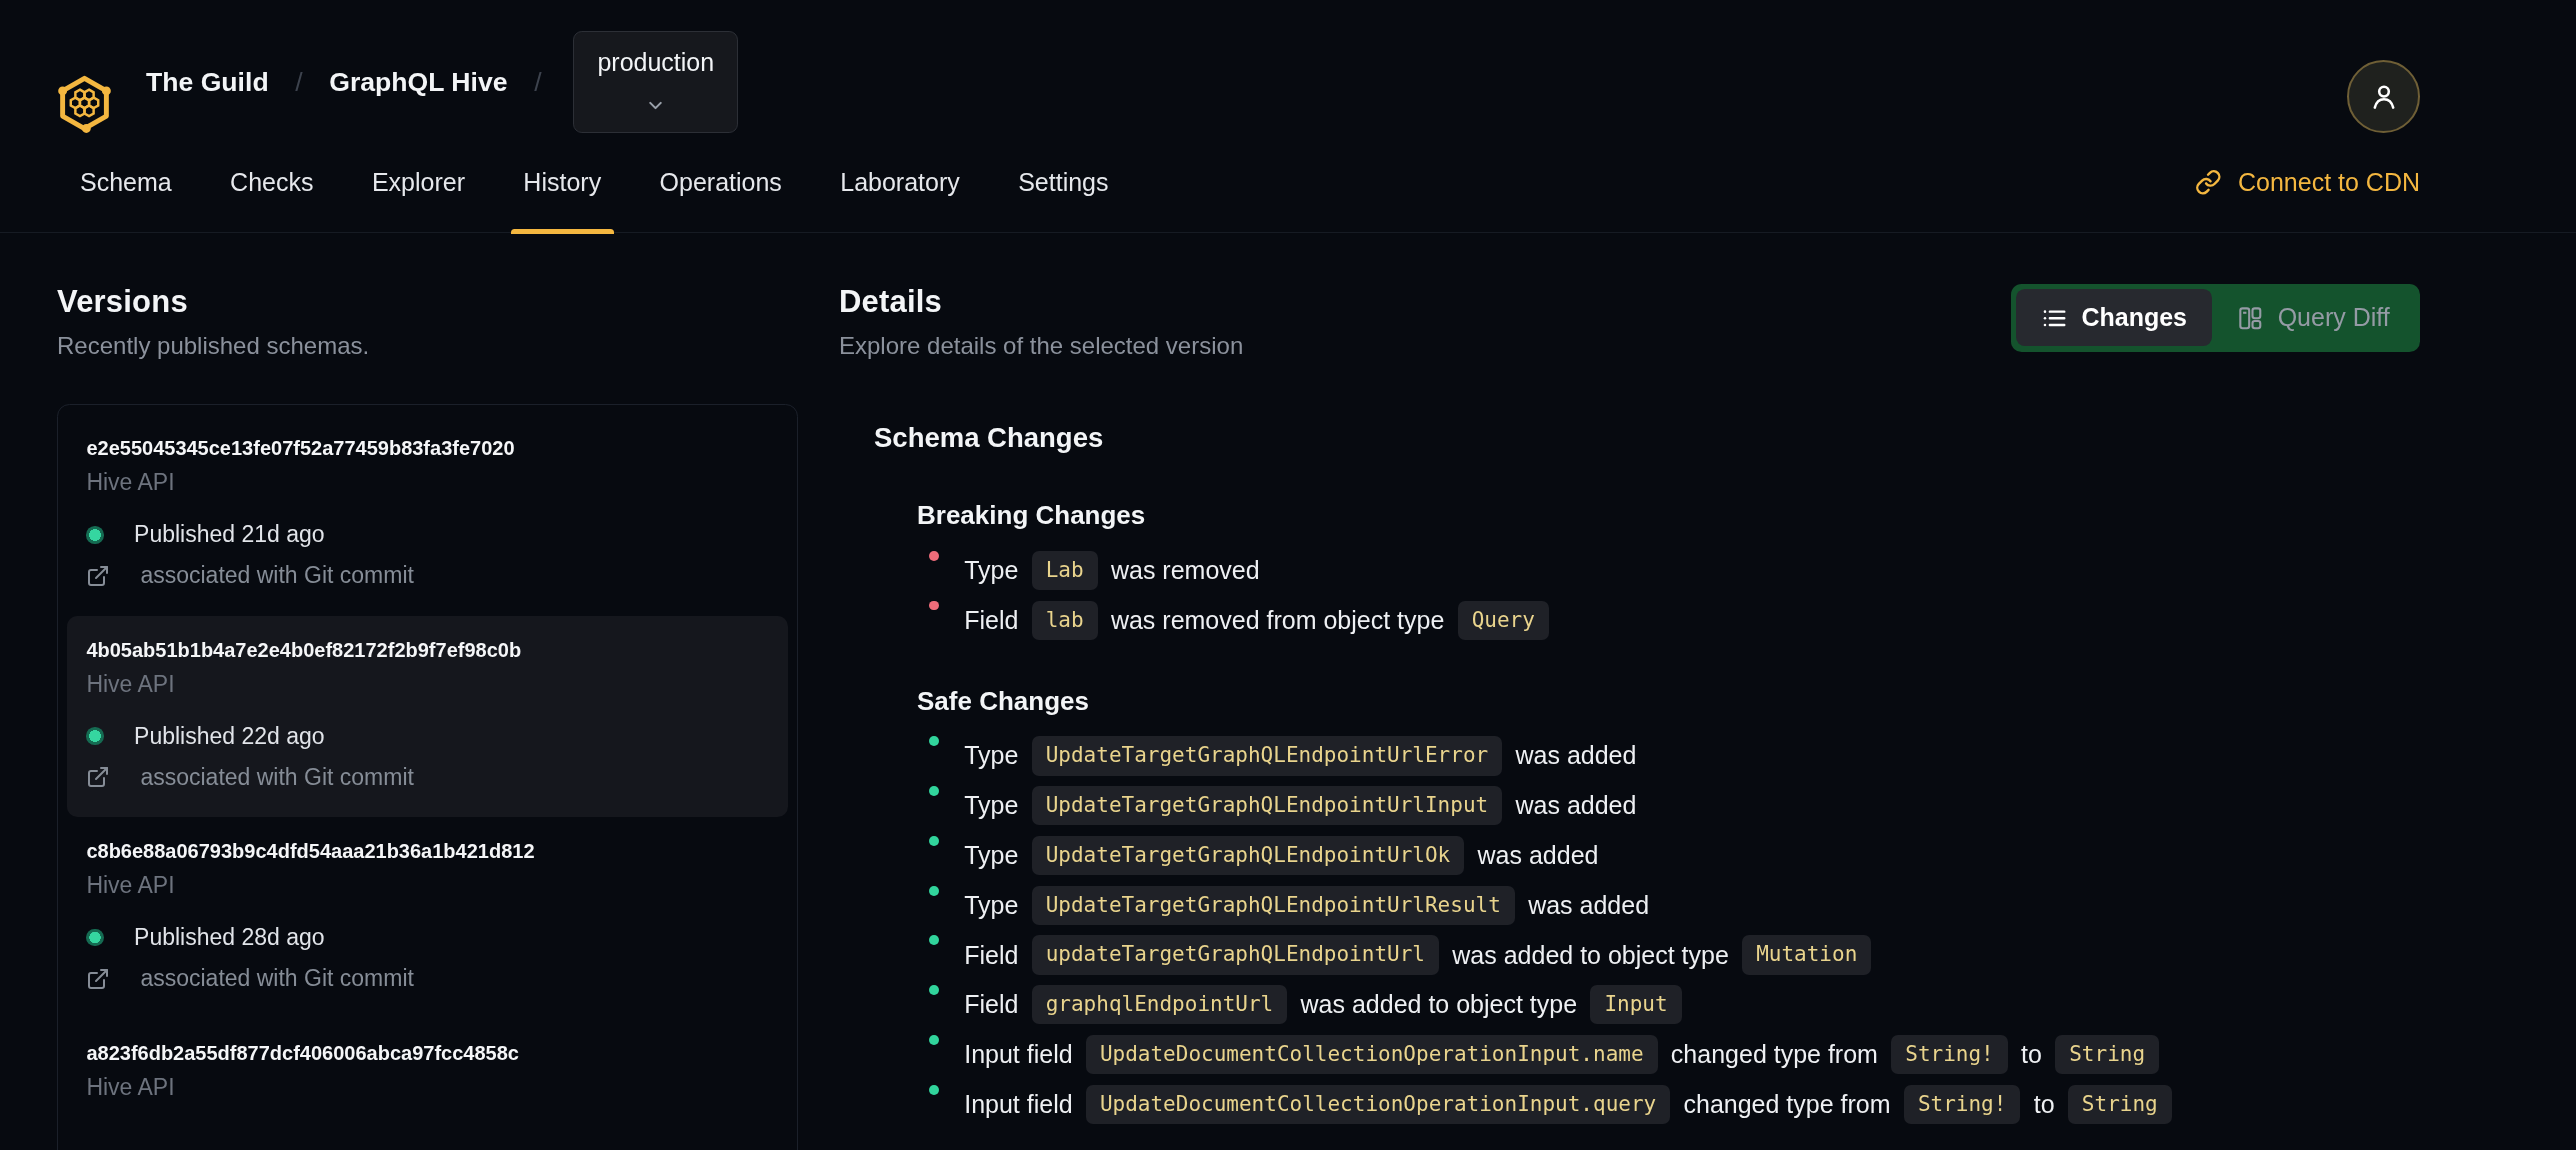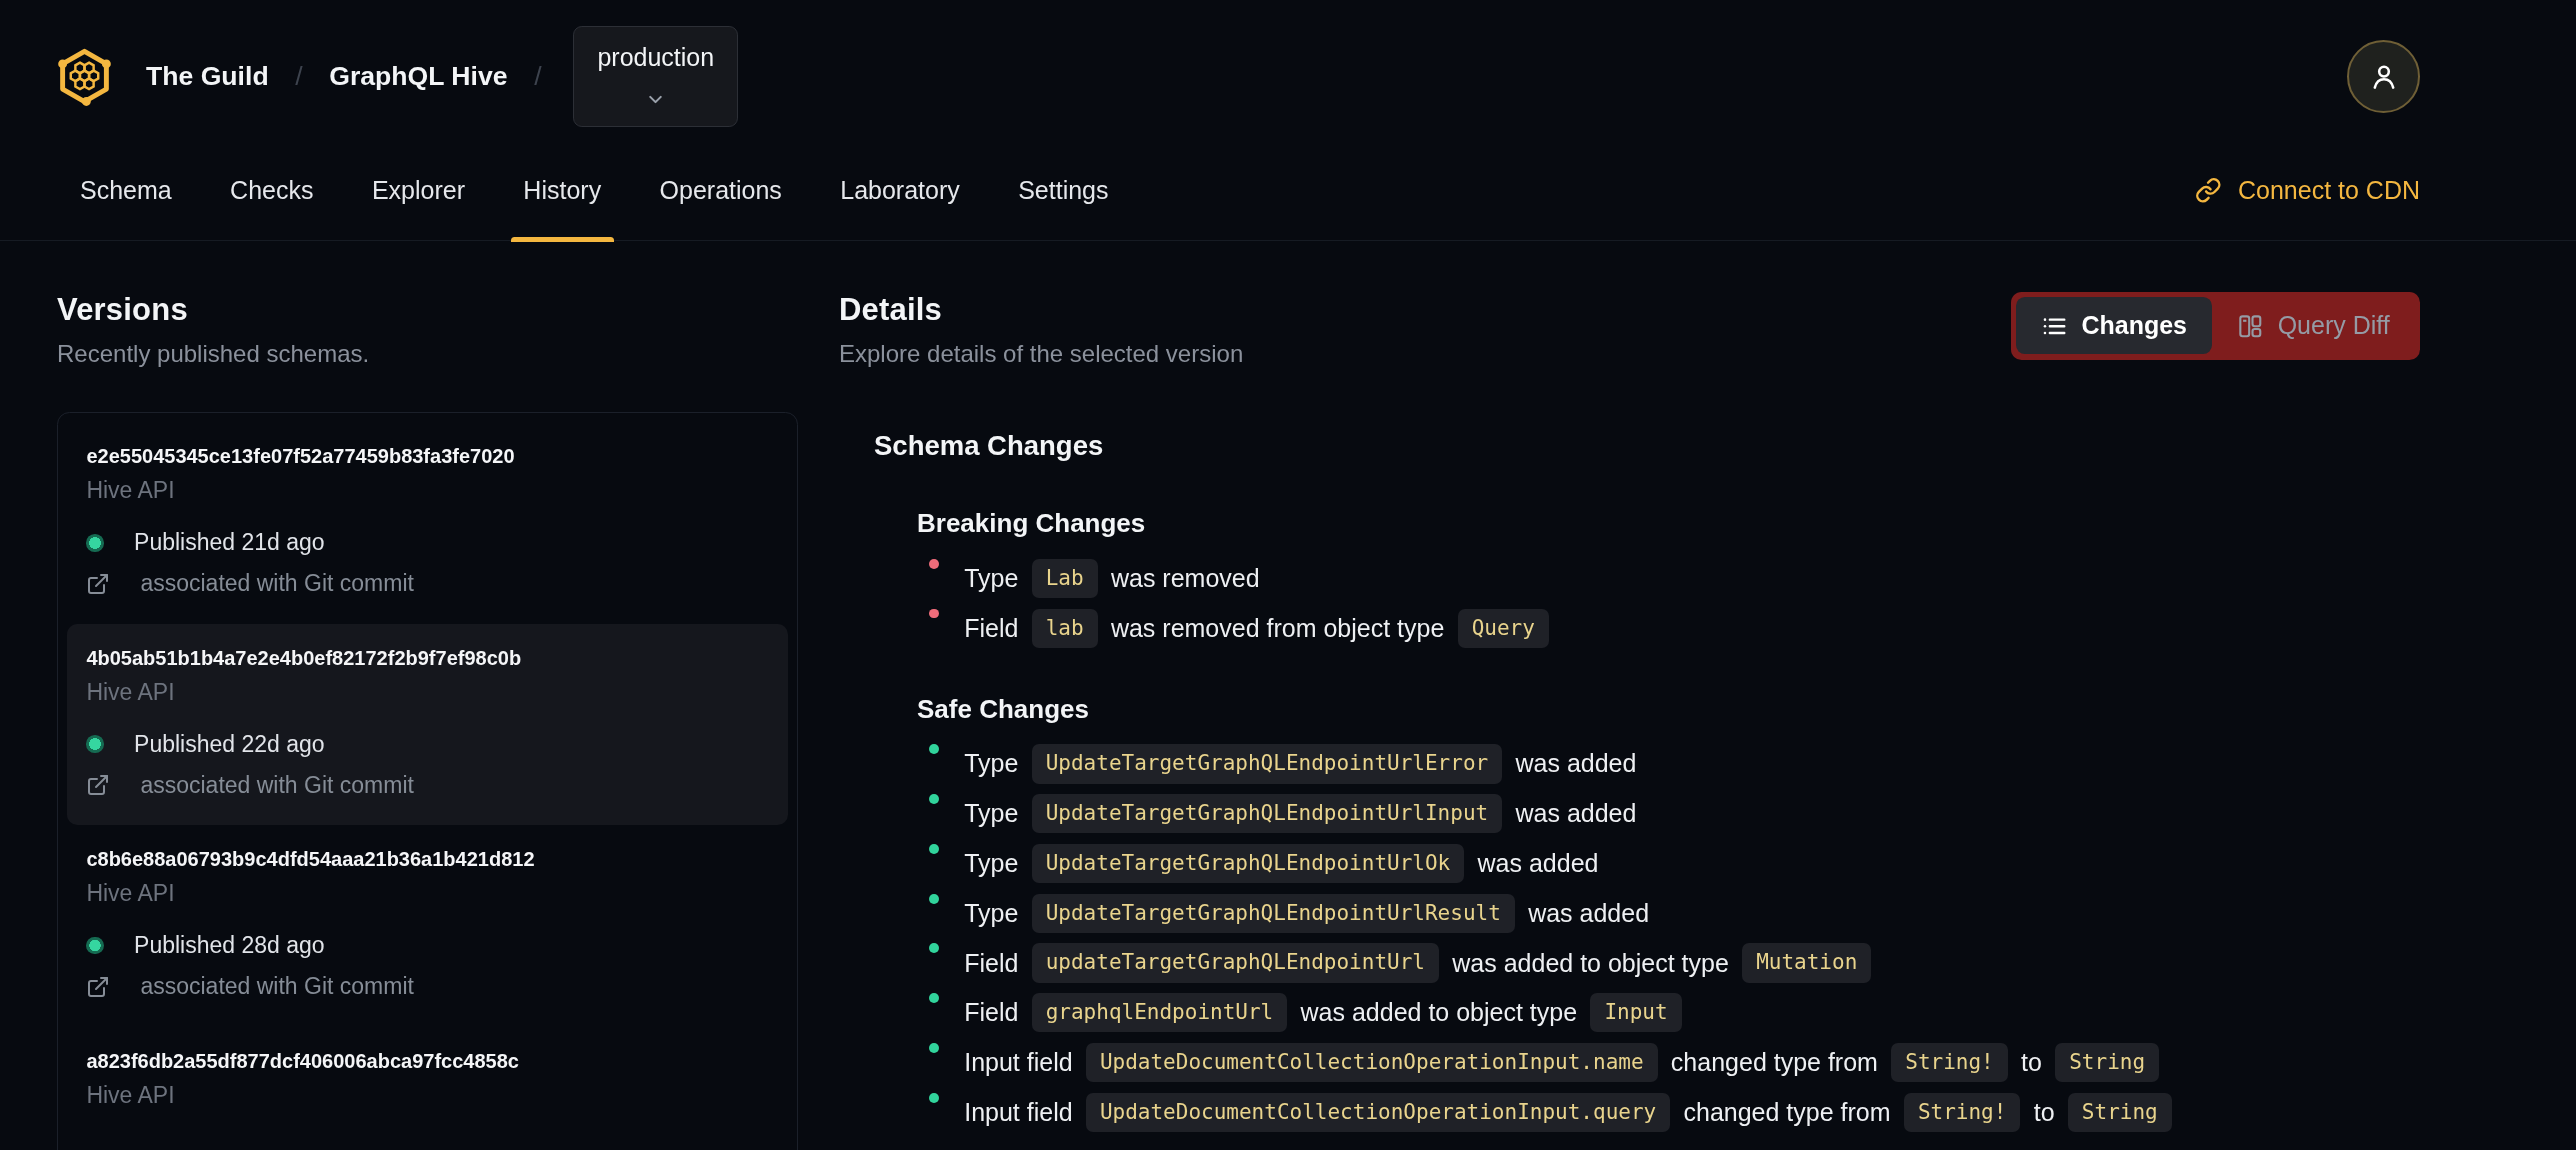--- a/index.html
+++ b/index.html
@@ -1,21 +1,21 @@
 <!DOCTYPE html>
 <html style="--accent: #f4b740; --page-bg: #070a10; --border: #1b202a; --text: #f3f5f7; --muted: #8b919c; --muted-dark: #6d737e; --card-selected: #15171d; --badge-bg: #1f2127; --badge-text: #e9d48d; --breaking: #ee6c7a; --safe: #31d49c; --published: #27c08f;font-size:14px"><head>
 <meta charset="utf-8">
 <style>
   html,body{margin:0;padding:0;background:#070a10;}
   .app{position:relative;width:2576px;height:1151px;overflow:hidden;
        background:var(--page-bg,#070a10);color:var(--text,#f3f5f7);
        font-family:"Liberation Sans",sans-serif;}
 
   
-  .topbar{display:flex;align-items:center;height:129px;padding:12px 156px 0 55px;}
+  .topbar{display:flex;align-items:flex-end;height:129px;padding:4px 156px 0 55px;}
   .logo{width:59px;height:59px;flex:none;}
   .crumbs{display:flex;align-items:center;gap:26.6px;margin-left:32px;font-size:26.6px;font-weight:600;}
   .crumb{color:var(--text);cursor:pointer;}
   .sep{color:#3d434e;font-weight:400;}
   .target-btn{display:flex;align-items:center;gap:17.7px;margin-left:5.3px;
       background:#16181d;border:1.8px solid #2c2f36;border-radius:8.9px;
       padding:16px 23px;font-size:25px;color:var(--text);cursor:pointer;flex-direction:column;}
   .avatar{margin-left:auto;width:69px;height:69px;border-radius:50%;
       border:2.7px solid #6f5f36;background:#1f211e;display:flex;align-items:center;justify-content:center;cursor:pointer;}
 
@@ -45,21 +45,21 @@
   .v-service{margin-top:8.9px;font-size:23px;color:var(--muted-dark,#6d737e);}
   .v-row{display:flex;align-items:center;gap:30px;}
   .v-row.pub{margin-top:25px;font-size:23px;color:#e1e4e9;}
   .dot{width:17.7px;height:17.7px;border-radius:50%;flex:none;
        background:radial-gradient(circle at 50% 50%, #35d6a0 0 45%, #156b52 46% 100%);}
   .v-row.git{margin-top:14px;font-size:23px;color:#868d97;}
 
   
   .details-col{flex:1;min-width:0;}
   .details-head{display:flex;align-items:flex-start;}
-  .toggle-group{margin-left:auto;display:flex;align-items:center;background:#7f1d1d;
+  .toggle-group{margin-left:auto;display:flex;align-items:center;background:#14532d;
        border-radius:10.6px;padding:5.3px;}
   .toggle-btn{display:flex;align-items:center;gap:14px;padding:14px 25px;border-radius:8.9px;
        font-size:25px;color:#959ba5;cursor:pointer;white-space:nowrap;}
   .toggle-btn.active{background:#27292f;color:#ffffff;font-weight:600;}
 
   .section-title{margin:62px 0 0 35px;font-size:27.5px;font-weight:700;}
   .change-group .group-title{margin:46px 0 0 78px;font-size:26px;font-weight:600;}
   .change-list{list-style:none;margin:19.5px 0 0 78px;padding:0;}
   .change-item{display:flex;align-items:flex-start;margin-bottom:10.6px;min-height:39px;}
   .bullet{width:9.8px;height:9.8px;border-radius:50%;margin:0 25px 0 12.4px;flex:none;}

